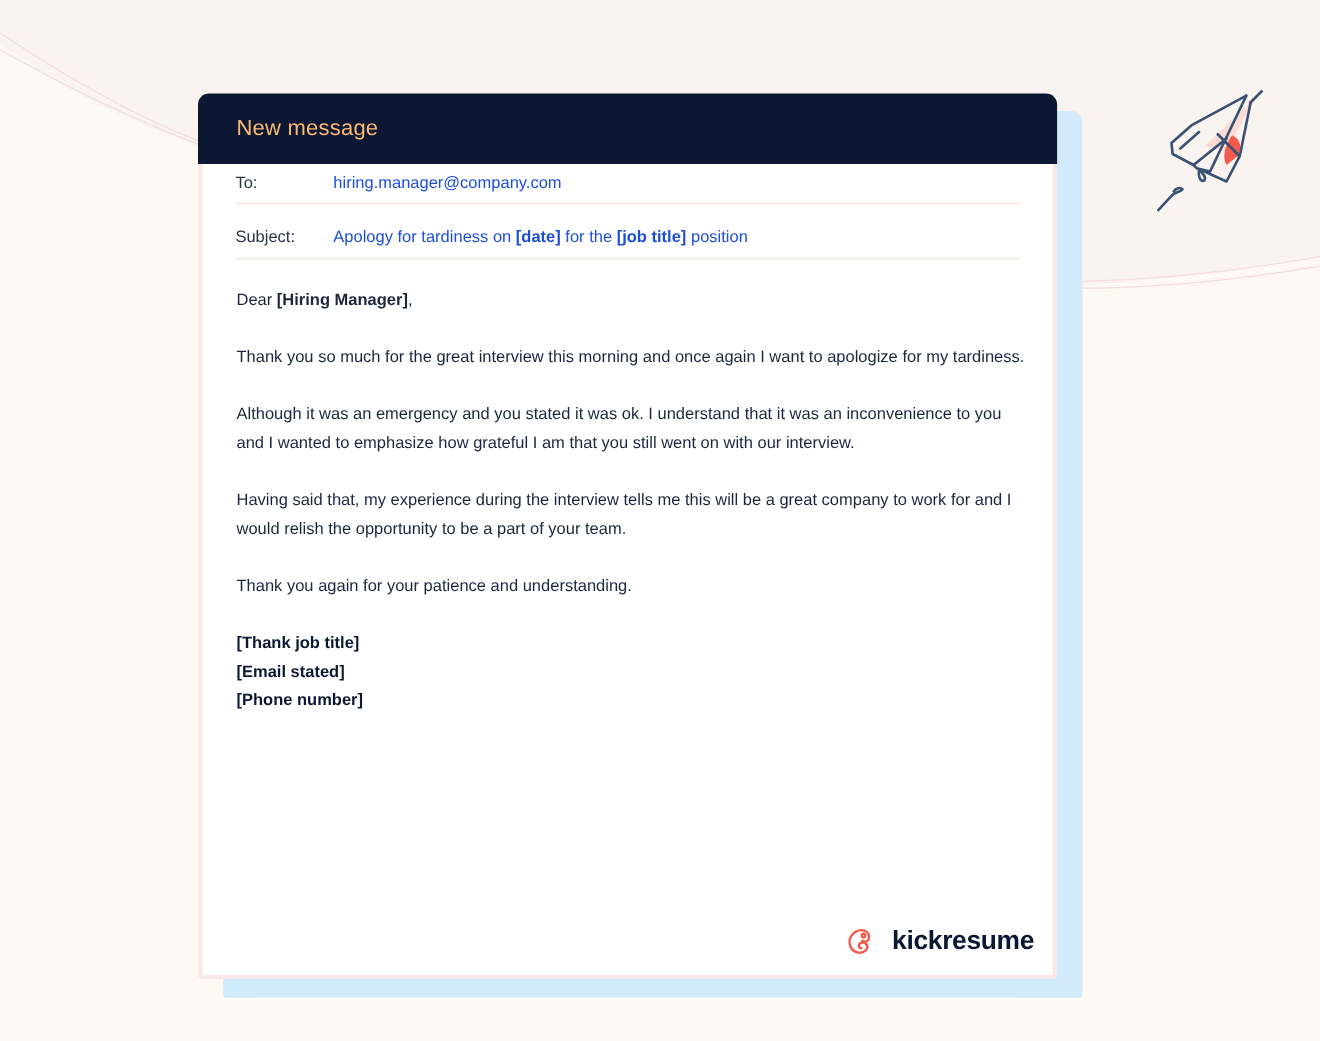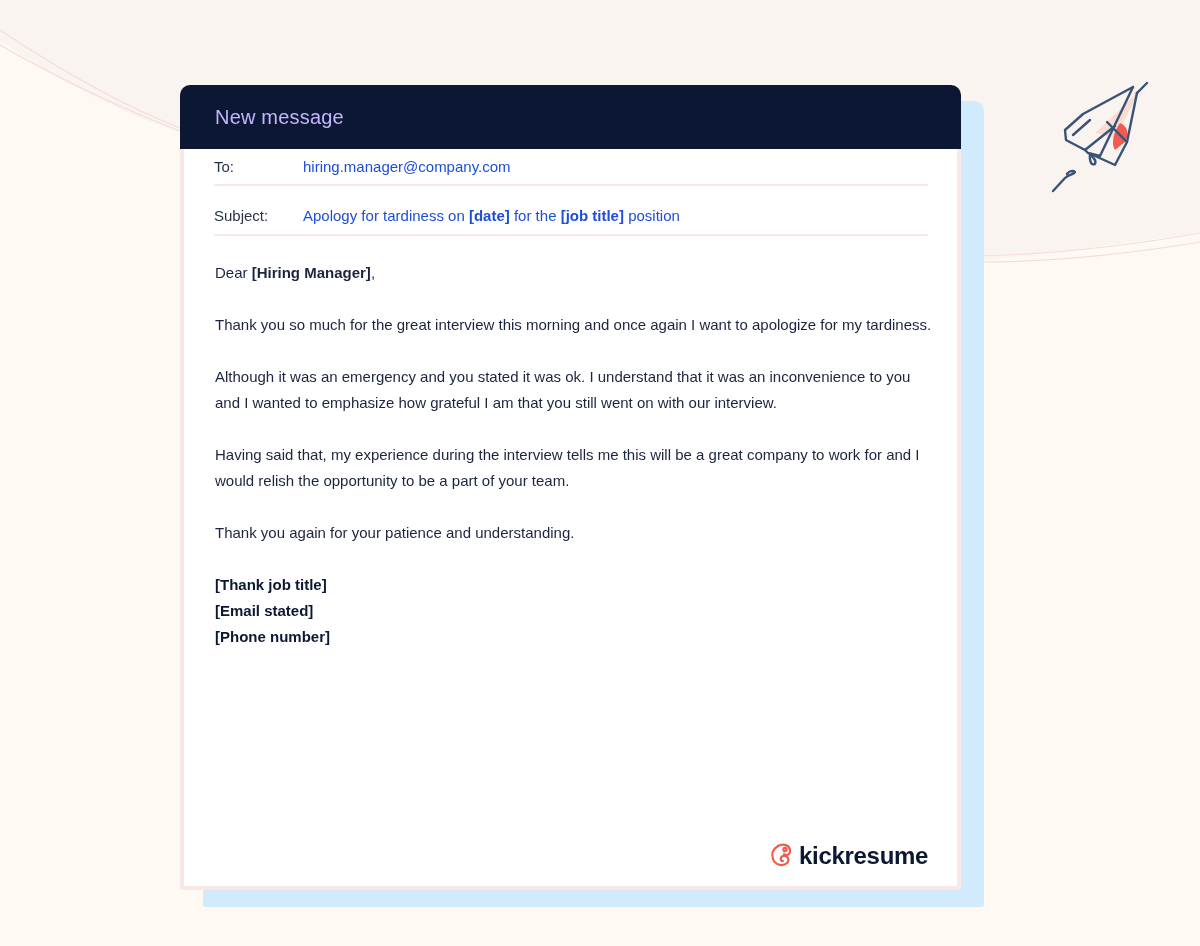--- a/index.html
+++ b/index.html
@@ -30,21 +30,21 @@
     .card-header {
       position: absolute;
       left: -4px; top: 0;
       width: 781px; height: 64px;
       background: #0b1733;
       border-radius: 10px 10px 0 0;
       padding-left: 35px;
       display: flex; align-items: center;
     }
     .card-header .title {
-      color: #c4b5fd;
+      color: #fdba74;
       font-size: 20px;
       letter-spacing: 0.2px;
     }
     .field-row {
       position: absolute;
       left: 30px;
       width: 714px;
       height: 38px;
       display: flex; align-items: center;
       border-bottom: 2px solid #f8e8e6;
@@ -62,22 +62,22 @@
       width: 720px;
       font-size: 15px;
       line-height: 26px;
       color: #1c2540;
     }
     .body-text p { margin-bottom: 26px; }
     .body-text .sig-line { font-weight: bold; color: #0b1733; }
     .logo {
       position: absolute;
       left: 585px; top: 757px;
-      display: flex; 
-      gap: 6px;
+      display: flex; align-items: center;
+      gap: 18px;
     }
     .logo .wordmark {
       font-size: 24px;
       font-weight: bold;
       color: #0b1733;
       letter-spacing: -0.3px;
     }
     .plane { position: absolute; left: 1045px; top: 78px; width: 110px; height: 120px; }
   </style>
 </head>

